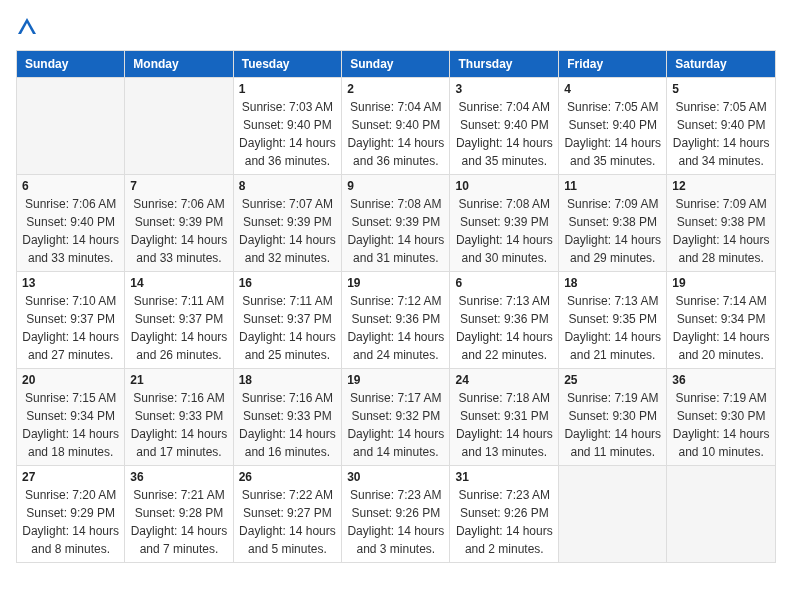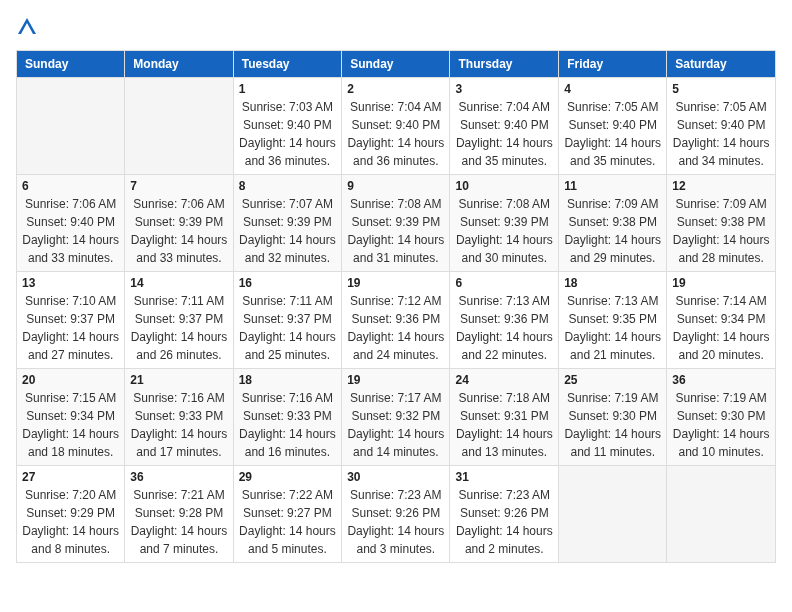--- a/index.html
+++ b/index.html
@@ -240,21 +240,21 @@
       <tr class="week-row">
         <td>
           <div class="day-number">27</div>
           <div class="day-info">Sunrise: 7:20 AM<br>Sunset: 9:29 PM<br>Daylight: 14 hours and 8 minutes.</div>
         </td>
         <td>
           <div class="day-number">36</div>
           <div class="day-info">Sunrise: 7:21 AM<br>Sunset: 9:28 PM<br>Daylight: 14 hours and 7 minutes.</div>
         </td>
         <td>
-          <div class="day-number">29</div>
+          <div class="day-number">26</div>
           <div class="day-info">Sunrise: 7:22 AM<br>Sunset: 9:27 PM<br>Daylight: 14 hours and 5 minutes.</div>
         </td>
         <td>
           <div class="day-number">30</div>
           <div class="day-info">Sunrise: 7:23 AM<br>Sunset: 9:26 PM<br>Daylight: 14 hours and 3 minutes.</div>
         </td>
         <td>
           <div class="day-number">31</div>
           <div class="day-info">Sunrise: 7:23 AM<br>Sunset: 9:26 PM<br>Daylight: 14 hours and 2 minutes.</div>
         </td>

